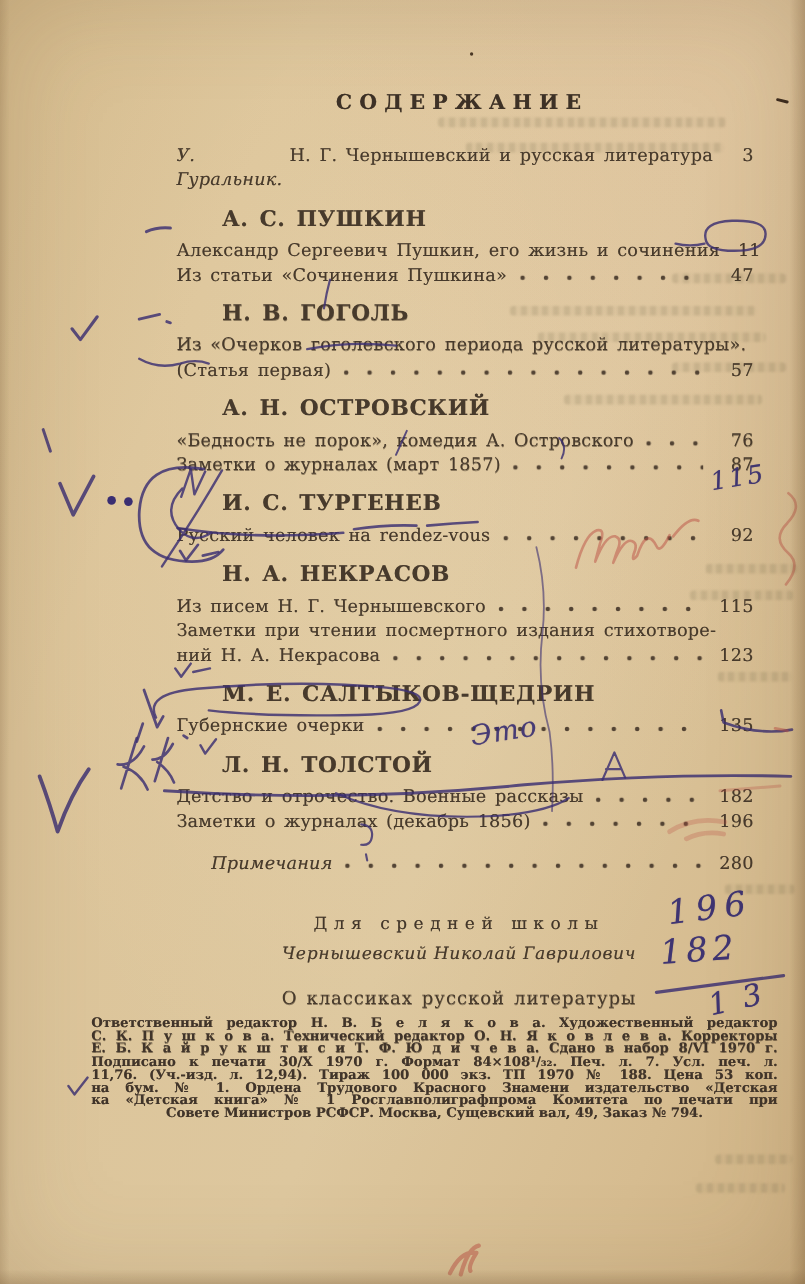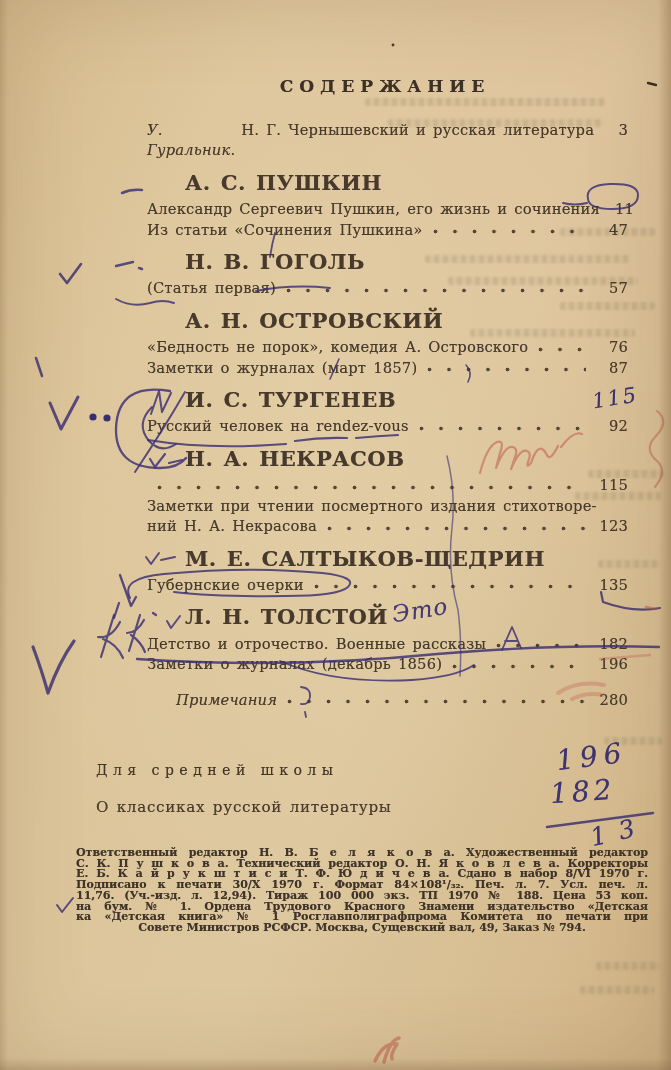--- a/index.html
+++ b/index.html
@@ -19,31 +19,31 @@
   .edge-bottom{left:0;bottom:0;width:100%;height:12px;background:linear-gradient(to top,rgba(120,90,54,.28),rgba(120,90,54,0));}
 
   .title{position:absolute;top:76px;left:100px;width:570px;text-align:center;
     font-size:17px;font-weight:bold;letter-spacing:6px;color:#3d3126;
     text-shadow:.2px .2px .4px rgba(60,45,30,.55);}
 
   #toc{position:absolute;left:147px;top:120px;width:481px;}
   .toc-row{display:flex;align-items:flex-start;line-height:20.4px;font-size:14.6px;
     letter-spacing:.25px;word-spacing:2.2px;text-shadow:.2px .2px .4px rgba(60,45,30,.5);}
   .toc-row .t{white-space:nowrap;}
-  .toc-row.heading{font-weight:bold;font-size:21px;letter-spacing:.6px;margin:12px 0 6px 38px;}
+  .toc-row.heading{font-weight:bold;font-size:18px;letter-spacing:.6px;margin:12px 0 6px 38px;}
   .toc-row.notes{margin-top:15px;margin-left:29px;}
   .toc-row.italic > .t, .toc-row em{font-style:italic;}
   .toc-row em{margin-right:6px;}
   .leader{flex:1;height:5px;align-self:flex-end;margin:0 8px 6px 10px;
     background-image:radial-gradient(circle at 2.5px 2.5px, rgba(64,50,38,.88) 1.55px, rgba(64,50,38,0) 2.2px);
     background-size:19.5px 5px;background-repeat:repeat-x;}
   .spacer{flex:1;}
   .pg{width:34px;text-align:right;flex:none;}
 
-  .footer{position:absolute;left:96px;top:762px;width:545px;text-align:left;
+  .footer{position:absolute;left:110px;top:762px;width:545px;text-align:center;
     text-shadow:.2px .2px .4px rgba(60,45,30,.5);}
   .footer .audience{font-size:14px;letter-spacing:5.5px;color:#42362a;}
   .footer .author{font-style:italic;font-size:14.2px;margin-top:9px;letter-spacing:.6px;}
   .footer .booktitle{font-size:15px;margin-top:20px;letter-spacing:.8px;word-spacing:2px;}
 
   .colophon{position:absolute;left:76px;top:848px;width:572px;
     font-size:11px;line-height:10.7px;font-weight:bold;color:#40342a;
     text-shadow:.2px .2px .35px rgba(55,42,28,.55);}
   .colophon-line{text-align:justify;text-align-last:justify;}
   .colophon-line:last-child{text-align-last:center;}
@@ -98,20 +98,25 @@
       </div>
       <div class="toc-row entry">
         <span class="t">Из статьи «Сочинения Пушкина»</span>
         <span class="leader"></span>
         <span class="pg">47</span>
       </div>
       <div class="toc-row heading">
         <span class="t">Н. В. ГОГОЛЬ</span>
       </div>
       <div class="toc-row entry">
+        <span class="t">Из «Очерков гоголевского периода русской литературы».</span>
+        <span class="spacer"></span>
+        <span class="pg"></span>
+      </div>
+      <div class="toc-row entry">
         <span class="t">(Статья первая)</span>
         <span class="leader"></span>
         <span class="pg">57</span>
       </div>
       <div class="toc-row heading">
         <span class="t">А. Н. ОСТРОВСКИЙ</span>
       </div>
       <div class="toc-row entry">
         <span class="t">«Бедность не порок», комедия А. Островского</span>
         <span class="leader"></span>
@@ -127,20 +132,21 @@
       </div>
       <div class="toc-row entry">
         <span class="t">Русский человек на rendez-vous</span>
         <span class="leader"></span>
         <span class="pg">92</span>
       </div>
       <div class="toc-row heading">
         <span class="t">Н. А. НЕКРАСОВ</span>
       </div>
       <div class="toc-row entry">
+        <span class="t">Из писем Н. Г. Чернышевского</span>
         <span class="leader"></span>
         <span class="pg">115</span>
       </div>
       <div class="toc-row entry">
         <span class="t">Заметки при чтении посмертного издания стихотворе-</span>
         <span class="spacer"></span>
         <span class="pg"></span>
       </div>
       <div class="toc-row entry">
         <span class="t">ний Н. А. Некрасова</span>
@@ -170,20 +176,21 @@
       </div>
       <div class="toc-row entry italic notes">
         <span class="t">Примечания</span>
         <span class="leader"></span>
         <span class="pg">280</span>
       </div>
     </div>
 
   <div class="footer">
     <div class="audience">Для средней школы</div>
+    <div class="author">Чернышевский Николай Гаврилович</div>
     <div class="booktitle">О классиках русской литературы</div>
   </div>
 
   <div class="colophon">
       <div class="colophon-line">Ответственный редактор Н. В. Б е л я к о в а. Художественный редактор</div>
       <div class="colophon-line">С. К. П у ш к о в а. Технический редактор О. Н. Я к о в л е в а. Корректоры</div>
       <div class="colophon-line">Е. Б. К а й р у к ш т и с и Т. Ф. Ю д и ч е в а. Сдано в набор 8/VI 1970 г.</div>
       <div class="colophon-line">Подписано к печати 30/X 1970 г. Формат 84×108¹/₃₂. Печ. л. 7. Усл. печ. л.</div>
       <div class="colophon-line">11,76. (Уч.-изд. л. 12,94). Тираж 100 000 экз. ТП 1970 № 188. Цена 53 коп.</div>
       <div class="colophon-line">на бум. № 1. Ордена Трудового Красного Знамени издательство «Детская</div>

